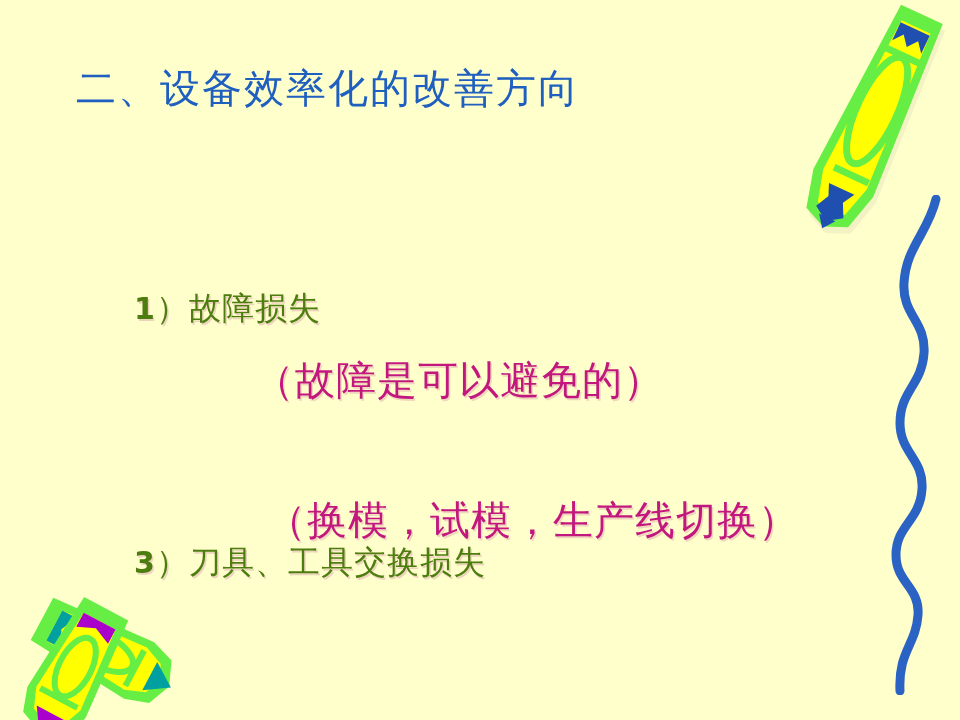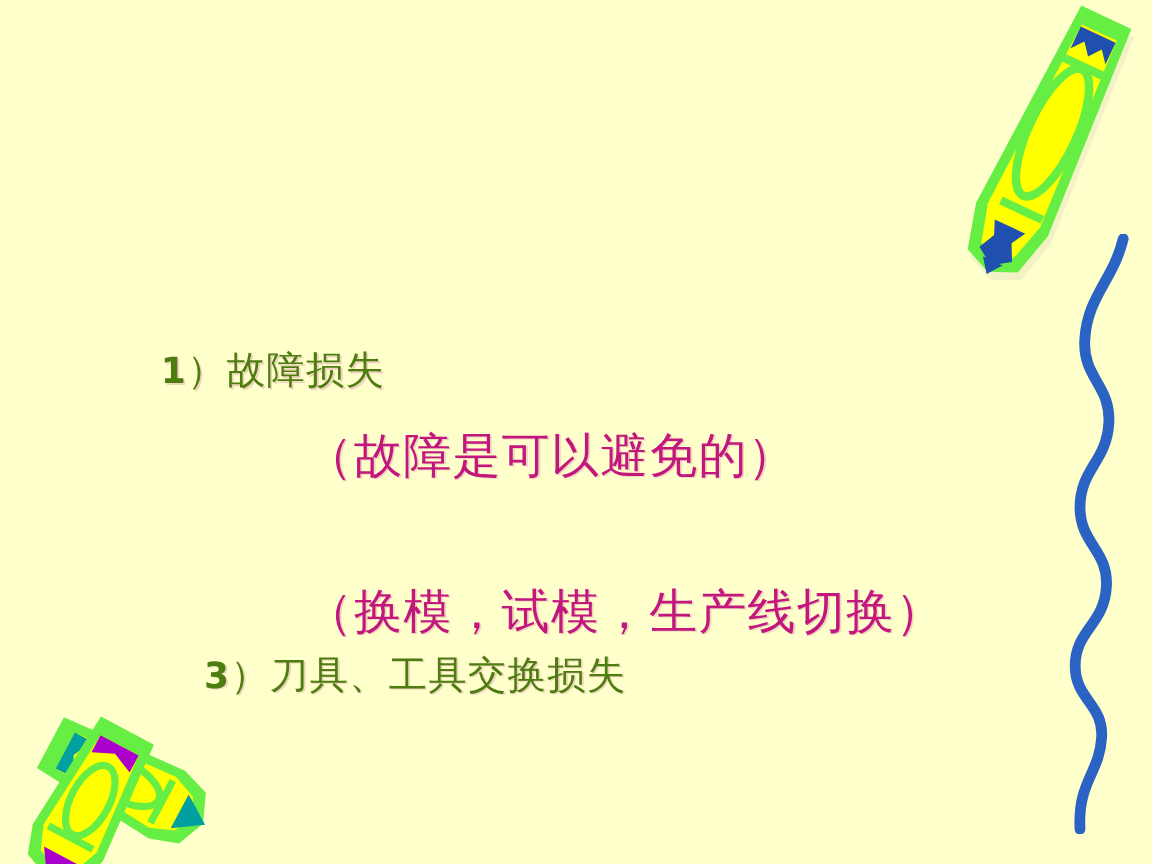--- a/index.html
+++ b/index.html
@@ -94,22 +94,22 @@
     font-size: 40px;
     color: #c2187e;
     letter-spacing: 1px;
     text-shadow: 1.5px 1.5px 0 rgba(224,176,176,0.5);
     font-family: "DejaVu Serif", serif;
   }
 
   #loss-item-1 { top: 292px; }
   #loss-note-1 { top: 360px; }
   #loss-item-2 { top: 426px; }
-  #loss-note-2 { top: 490px; }
-  #loss-item-3 { top: 546px; margin-left: 36px; }
+  #loss-note-2 { top: 500px; margin-left: 12px; }
+  #loss-item-3 { top: 546px; }
 </style>
 </head>
 <body>
 
 <div id="slide">
 
   <svg class="art" id="crayon-top-right" viewBox="0 0 190 250">
     <g transform="rotate(25 95 125)">
 
       <path d="M72 14 L118 14 L128 200 L118 238 L95 248 L72 238 L62 200 Z" fill="#e8e8c0" opacity="0.55" transform="translate(5,5)"></path>
@@ -157,20 +157,21 @@
     <g transform="rotate(28 95 110)">
       <path d="M60 46 L110 46 L118 152 L110 176 L85 186 L60 176 L52 152 Z" fill="#66EE44"></path>
       <path d="M67 60 L103 60 L110 148 L102 168 L85 175 L68 168 L60 148 Z" fill="#FFFF00"></path>
       <ellipse cx="85" cy="112" rx="16" ry="32" fill="none" stroke="#66EE44" stroke-width="6"></ellipse>
       <rect x="64" y="144" width="42" height="6" fill="#66EE44"></rect>
       <path d="M67 60 L103 60 L103 76 L85 68 L67 76 Z" fill="#AA00CC"></path>
       <path d="M69 164 L101 164 L85 188 Z" fill="#AA00CC"></path>
     </g>
   </svg>
 
+  <div class="txt" id="page-title">二、设备效率化的改善方向</div>
 
 
   <div class="txt loss-item" id="loss-item-1">
     <span class="num">1</span><span>）</span><span>故障损失</span>
   </div>
 
   <div class="txt loss-note" id="loss-note-1">（故障是可以避免的）</div>
 
 
   <div class="txt loss-note" id="loss-note-2">（换模，试模，生产线切换）</div>

